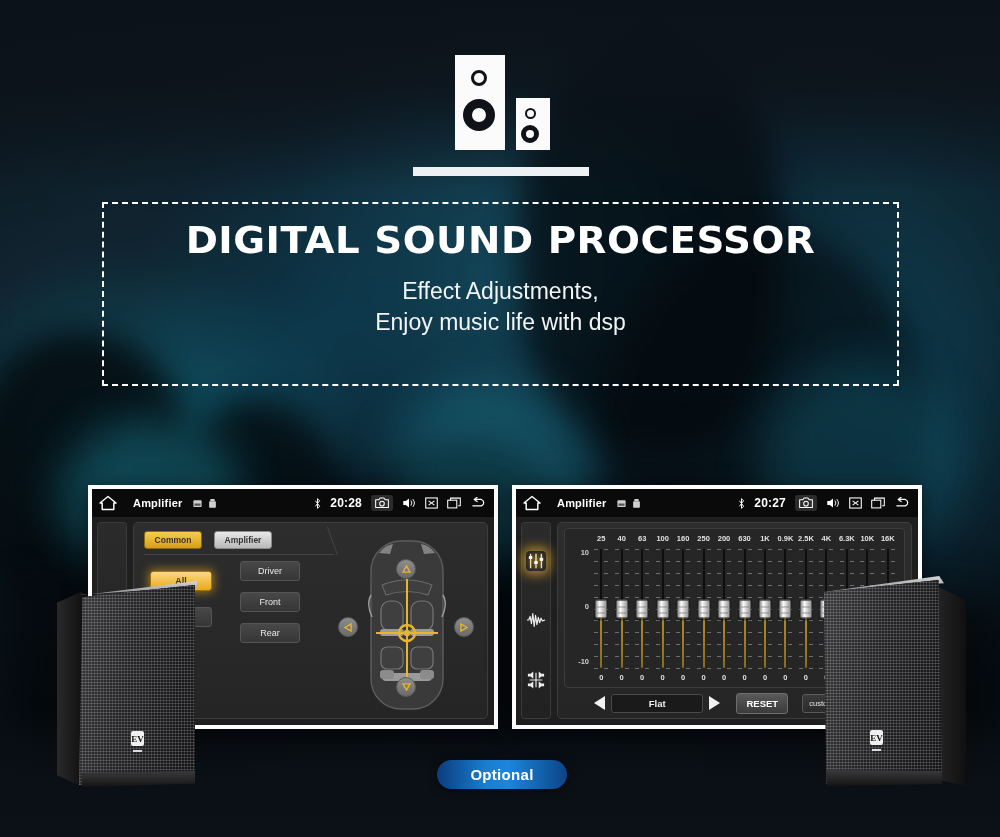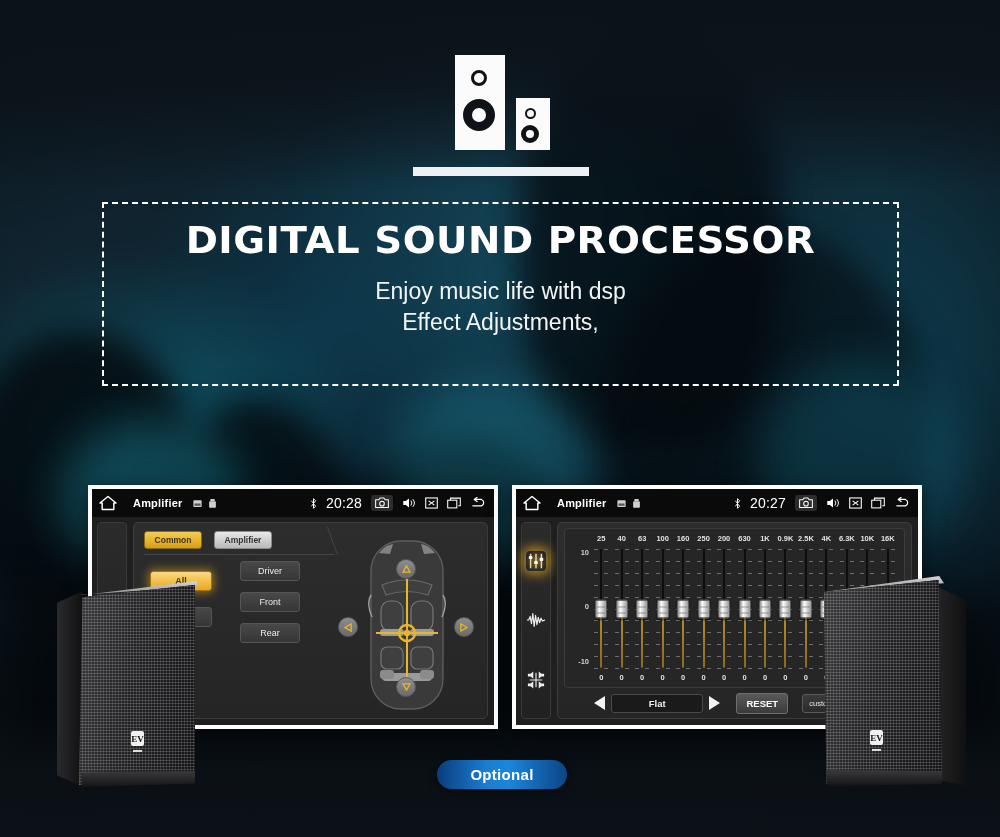--- a/index.html
+++ b/index.html
@@ -78,21 +78,21 @@
 
   
   .statusbar{position:relative;height:28px;background:#0a0a0a;display:flex;align-items:center;padding:0 7px;}
   .sb-home{width:18px;height:16px;flex:0 0 auto;}
   .sb-title{color:#fff;font-size:11px;font-weight:bold;margin-left:16px;letter-spacing:.2px;}
   .sb-mini{display:flex;gap:6px;margin-left:11px;align-items:center;}
   .mini-i{width:9px;height:9px;}
   .sb-spacer{flex:1 1 auto;}
   .sb-right{display:flex;align-items:center;gap:9px;}
   .sb-bt{width:7px;height:11px;}
-  .sb-time{color:#fff;font-size:14px;font-weight:normal;letter-spacing:.2px;}
+  .sb-time{color:#fff;font-size:12px;font-weight:bold;letter-spacing:.2px;}
   .sb-cam-wrap{background:#2c2c2c;border-radius:3px;padding:2px 4px;display:flex;align-items:center;}
   .ic{display:block;}
 
   
   .appbody{position:absolute;left:0;right:0;top:28px;bottom:0;background:#1f1f1f;display:flex;padding:5px 6px 6px 5px;gap:6px;}
   .railbar{
     width:30px;flex:0 0 auto;background:linear-gradient(180deg,#2b2b2b,#212121);
     border:1px solid #3a3a3a;border-radius:4px;display:flex;flex-direction:column;
     align-items:center;justify-content:space-around;padding:8px 0;
   }
@@ -246,22 +246,22 @@
     <div class="spk-box spk-small">
       <div class="drv-ring sm-tweet"></div>
       <div class="drv-ring sm-woof"></div>
     </div>
   </div>
   <div class="hero-bar"></div>
 
   <div class="hero-box">
     <div class="hero-title">DIGITAL SOUND PROCESSOR</div>
     <div class="hero-sub">
+      <div>Effect Adjustments,</div>
       <div>Enjoy music life with dsp</div>
-      <div>Effect Adjustments,</div>
     </div>
   </div>
 
   <div class="tablet" id="tablet-left">
    <div class="tablet-inner">
 
     <div class="statusbar">
       <svg class="ic sb-home" viewBox="0 0 24 22">
         <path d="M12 2 L23 11 L20 11 L20 20 L4 20 L4 11 L1 11 Z" fill="none" stroke="#fff" stroke-width="2" stroke-linejoin="round"></path>
       </svg>

